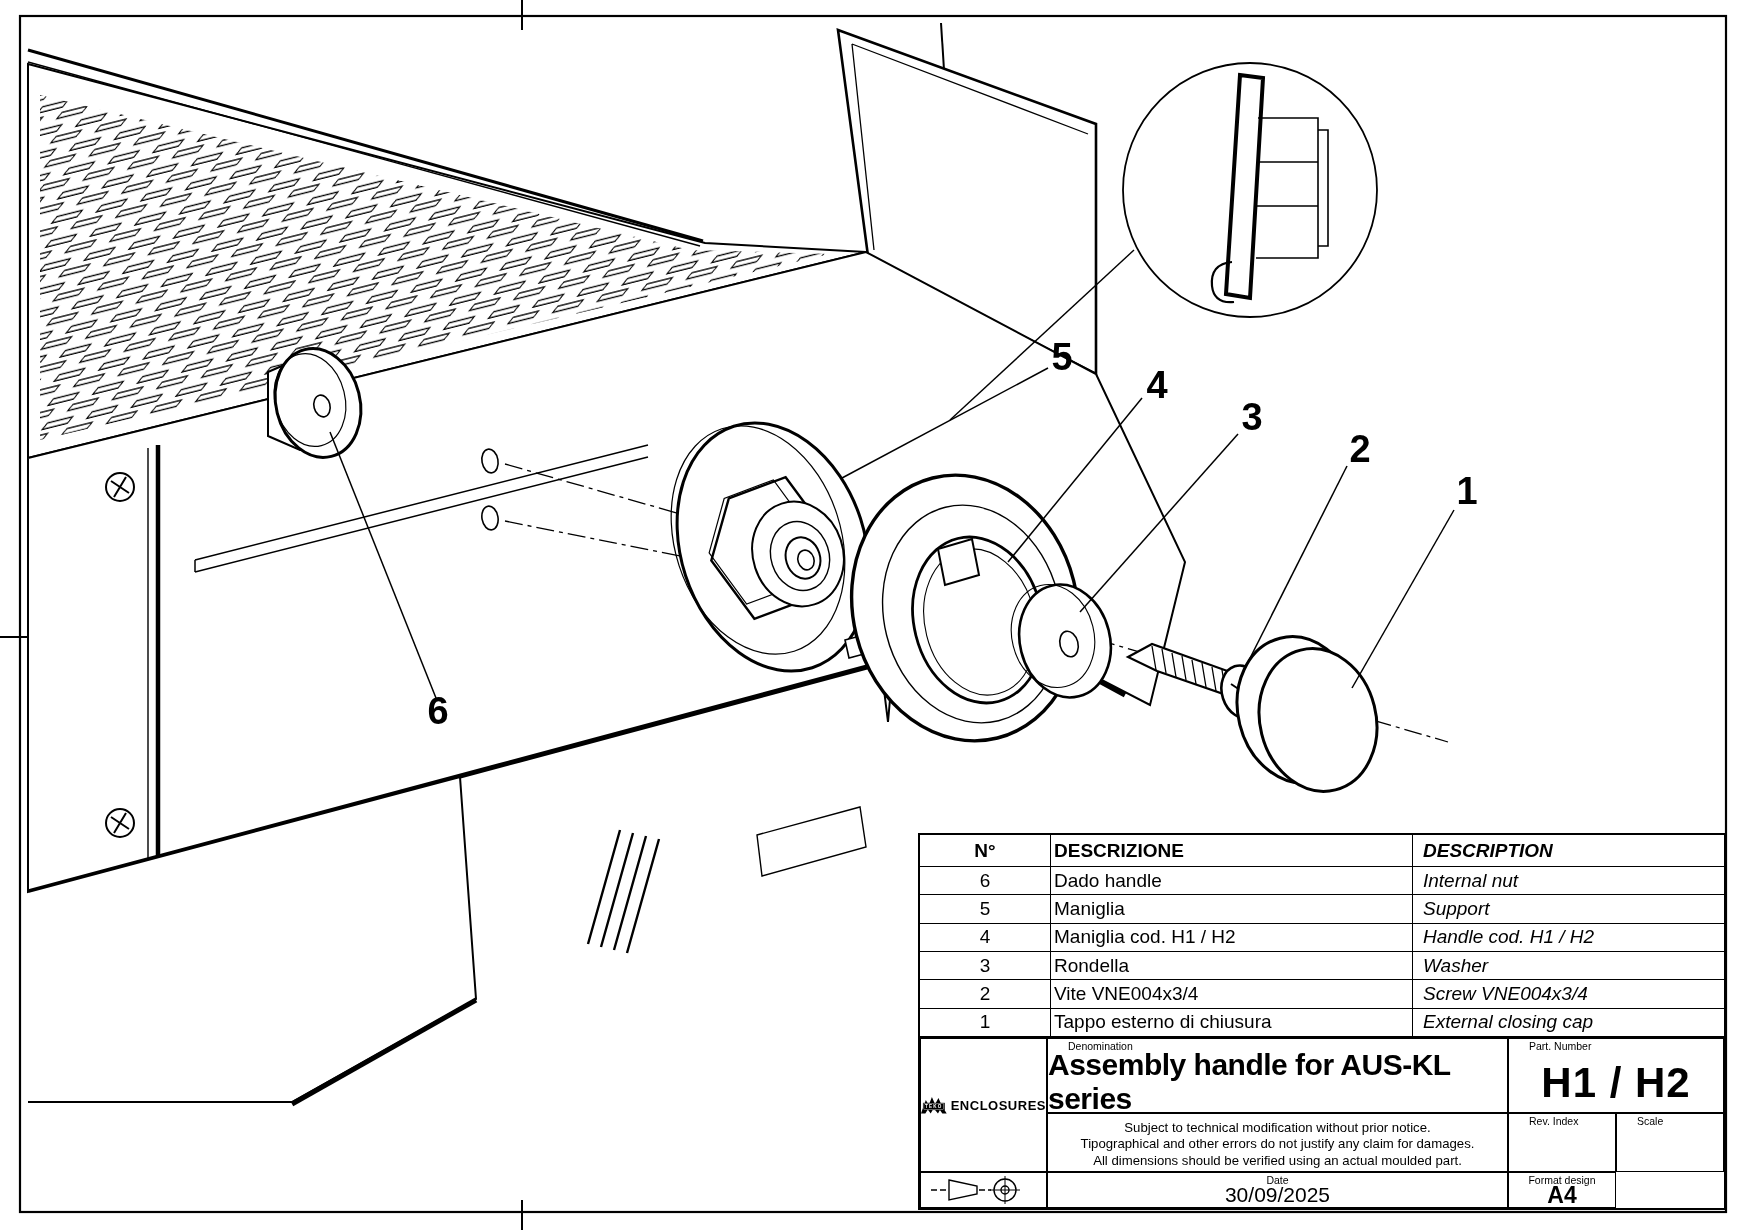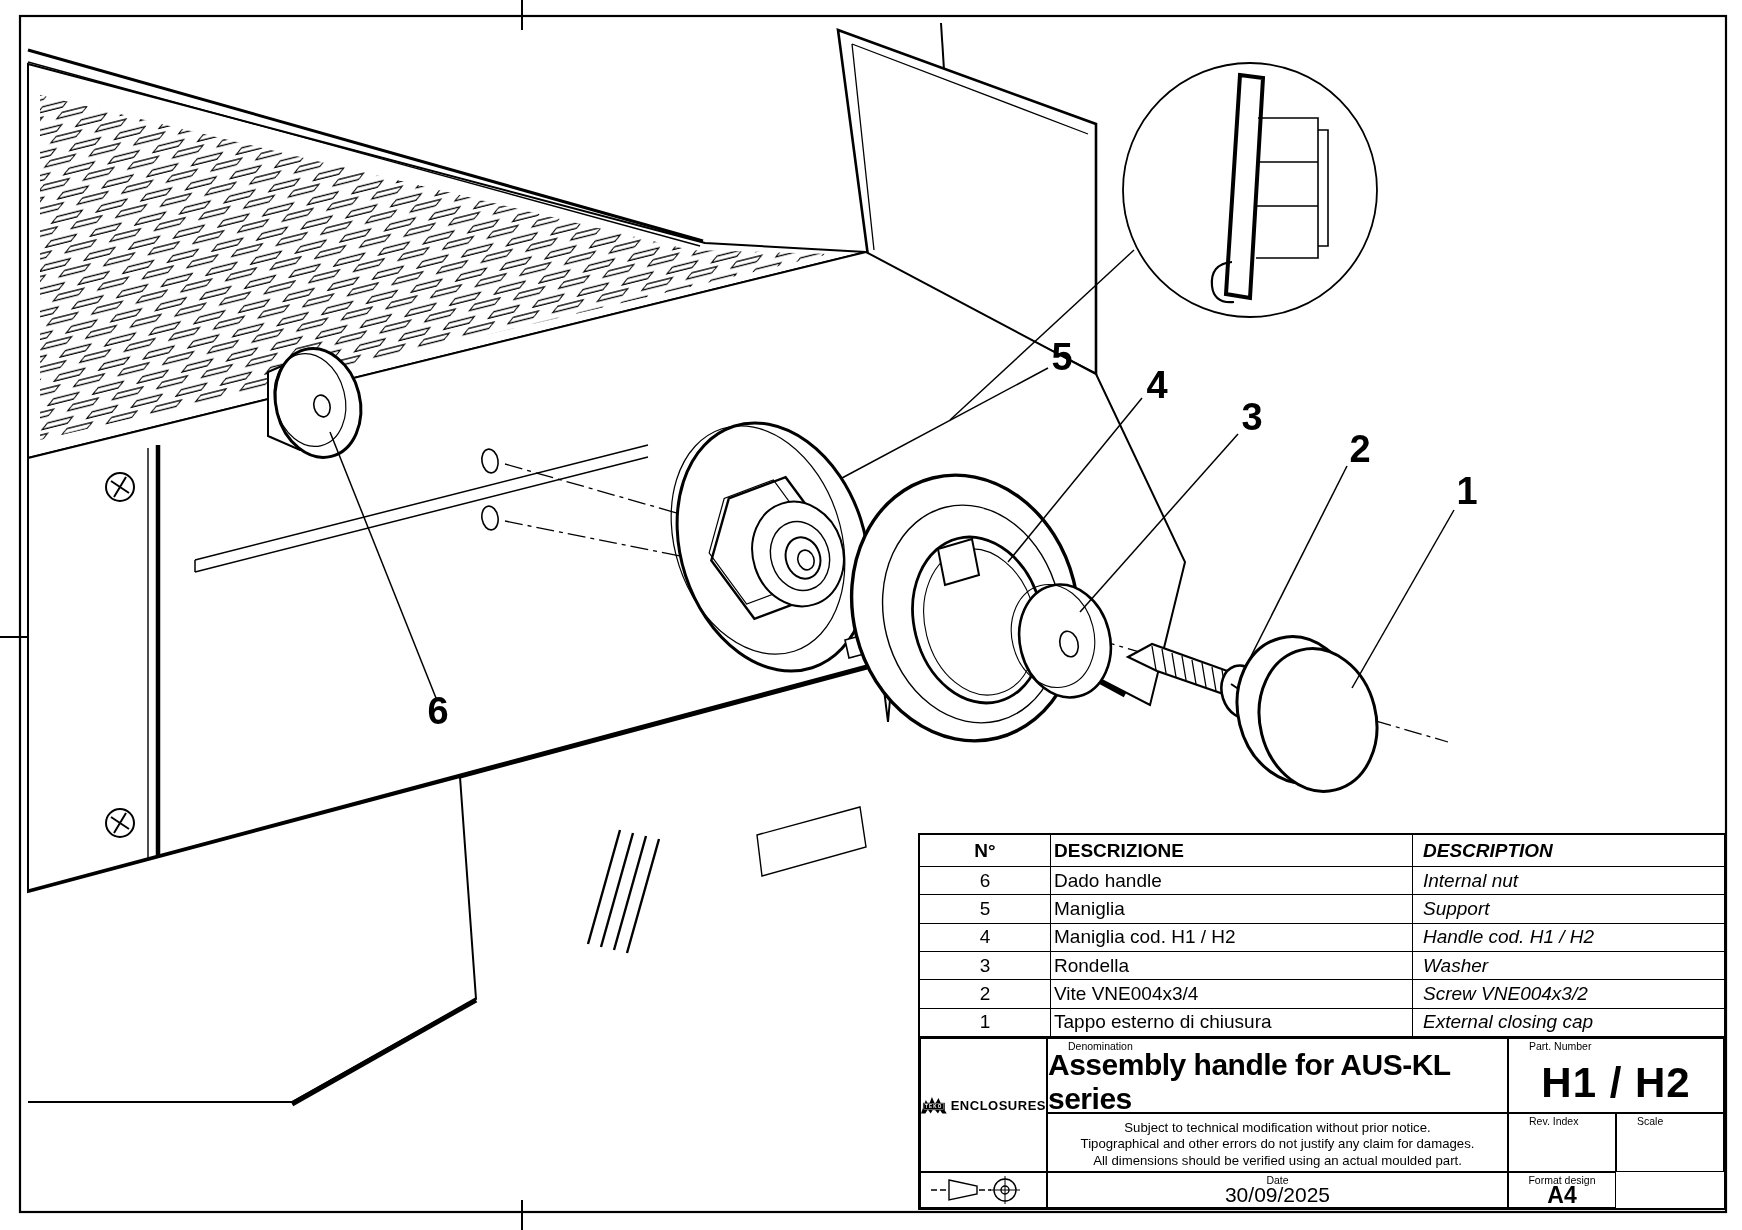--- a/index.html
+++ b/index.html
@@ -218,21 +218,21 @@
         <div class="c-en">Handle cod. H1 / H2</div>
       </div>
       <div class="prow">
         <div class="c-num">3</div>
         <div class="c-it">Rondella</div>
         <div class="c-en">Washer</div>
       </div>
       <div class="prow">
         <div class="c-num">2</div>
         <div class="c-it">Vite VNE004x3/4</div>
-        <div class="c-en">Screw VNE004x3/2</div>
+        <div class="c-en">Screw VNE004x3/4</div>
       </div>
       <div class="prow">
         <div class="c-num">1</div>
         <div class="c-it">Tappo esterno di chiusura</div>
         <div class="c-en">External closing cap</div>
       </div>
     </div>
 
     <div class="tblock">
       <div class="tcell cell-logo">

